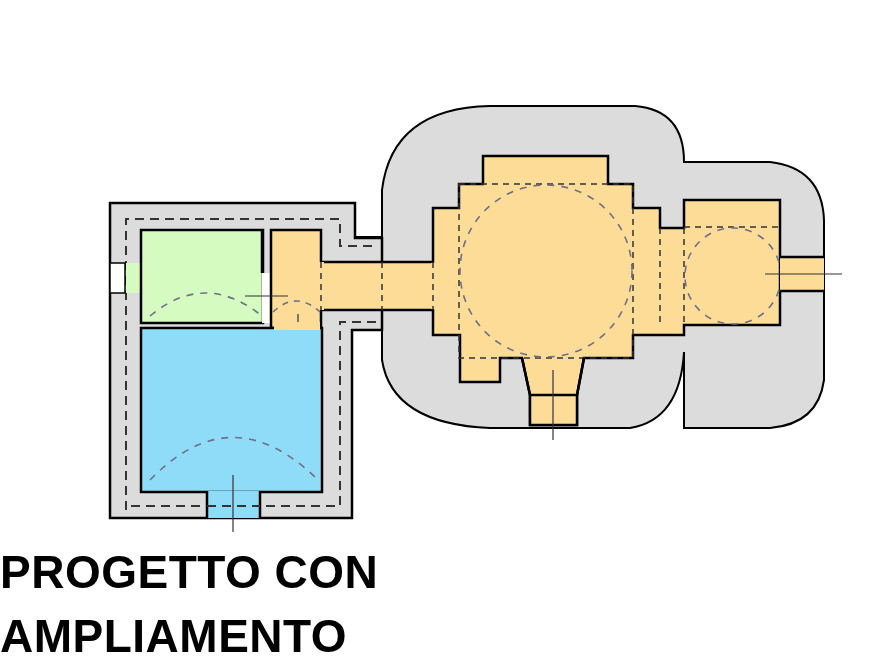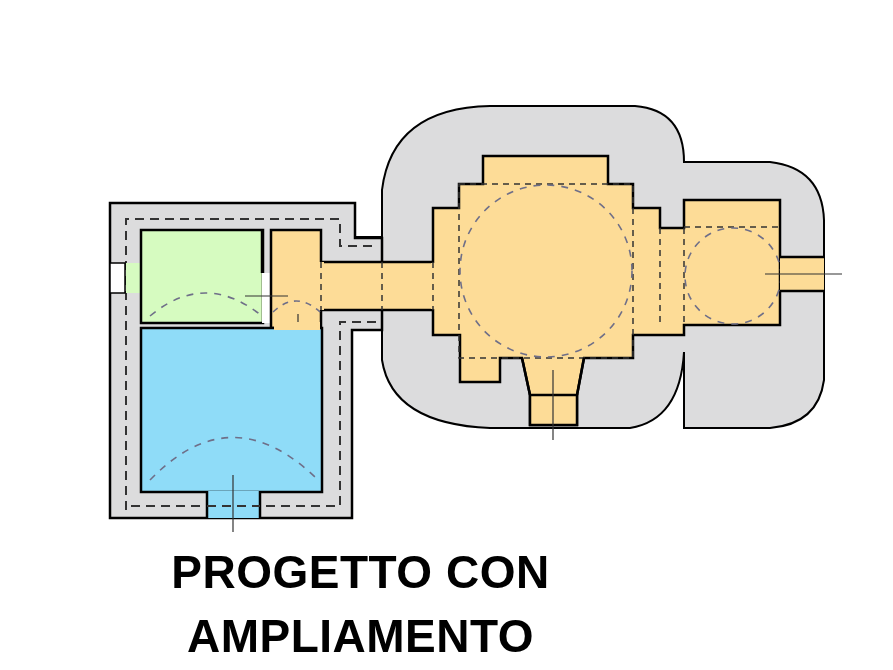--- a/index.html
+++ b/index.html
@@ -18,21 +18,20 @@
       left: 0;
       top: 0;
       width: 893px;
       height: 670px;
     }
     .caption {
       position: absolute;
       left: 0;
       top: 540px;
       width: 721px;
-      text-align: center;
       font-family: "Liberation Sans", sans-serif;
       font-weight: bold;
       font-size: 46px;
       letter-spacing: 0.5px;
       color: #000000;
       line-height: 64px;
     }
   </style>
 </head>
 <body>

